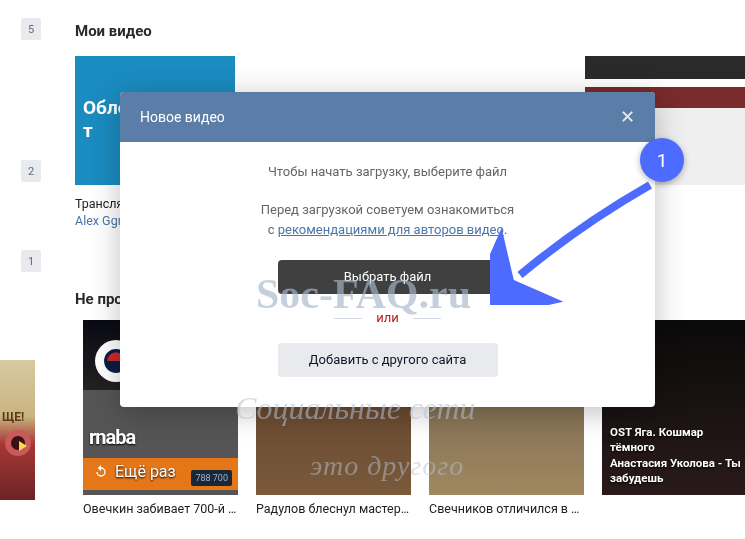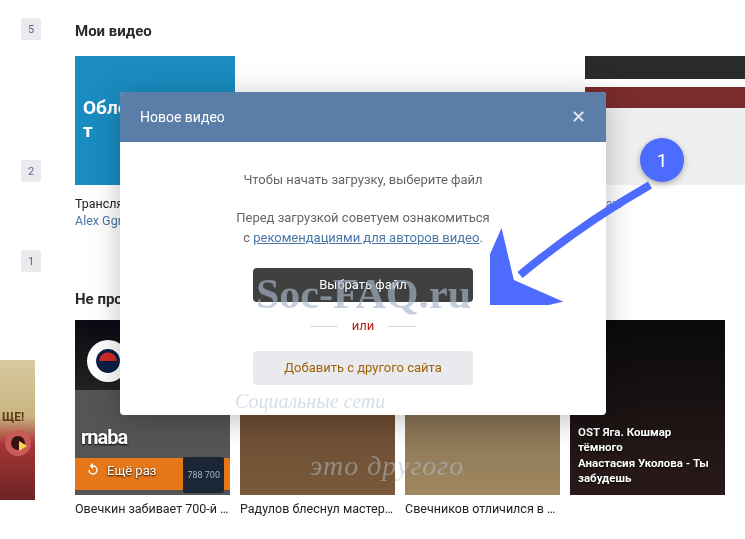--- a/index.html
+++ b/index.html
@@ -26,58 +26,58 @@
   .tile-meta { position: absolute; left: 0; top: 140px; width: 160px; font-size: 12.5px; }
   .tile-meta .t1 { color: #222; }
   .tile-meta .t2 { color: #4a76a8; margin-top: 2px; }
 
   .right-thumb { position: absolute; left: 510px; top: 0; width: 160px; height: 129px; background: linear-gradient(#2a2a2a 0 18%, #fff 18% 24%, #7a2b2b 24% 40%, #efefef 40% 100%); }
   .right-meta { position: absolute; left: 510px; top: 140px; color: #4a76a8; font-size: 12.5px; }
 
   .sec-title2 { position: absolute; top: 290px; font-size: 15px; font-weight: bold; color: #2a2a2a; }
 
   .grid { position: absolute; top: 320px; left: 0; display: flex; gap: 10px; }
-  .card { width: 155px; }
+  .card { width: 155px; margin-left: 8px; }
   .thumb { width: 155px; height: 175px; background: #555; position: relative; overflow: hidden; }
   .thumb .dark { position:absolute; inset:0 0 60% 0; background: linear-gradient(#0a0a14, #222); }
-  .thumb .replay { position:absolute; top:142px; left:10px; color:#fff; font-size:13px; display:flex; align-items:center; gap:6px; text-shadow:0 1px 2px #000; }
+  .thumb .replay { position:absolute; top:142px; left:10px; color:#fff; font-size:16px; display:flex; align-items:center; gap:6px; text-shadow:0 1px 2px #000; }
   .thumb .badge { position:absolute; top:20px; left:12px; width:42px; height:42px; border-radius:50%; background:#fff; display:flex; align-items:center; justify-content:center; }
   .thumb .badge svg { width:26px; height:26px; }
   .cap { font-size: 12.5px; color: #222; margin-top: 6px; line-height: 1.25; white-space: nowrap; overflow: hidden; text-overflow: ellipsis; }
   .sub { font-size: 12px; color: #828a99; margin-top: 2px; }
 
   .thumb2 { background: linear-gradient(#5a3a2a, #7a5a3a); }
   .thumb3 { background: linear-gradient(#6a5a4a, #a08860); }
   .thumb4 { background: linear-gradient(#0a0a0a, #2a1a1a); position:relative; }
   .thumb4 .ovl { position:absolute; inset:auto 8px 8px 8px; color:#fff; font-size:11.5px; font-weight: bold; line-height:1.35; text-shadow:0 1px 2px #000; }
 
   
-  .modal { position: absolute; left: 120px; top: 92px; width: 486px; background: #fff; box-shadow: 0 5px 30px rgba(0,0,0,.25); border-radius: 4px; z-index: 50; }
+  .modal { position: absolute; left: 120px; top: 92px; width: 535px; background: #fff; box-shadow: 0 5px 30px rgba(0,0,0,.25); border-radius: 4px; z-index: 50; }
   .mhead { background: #5a7ea8; color: #fff; height: 50px; display: flex; align-items: center; justify-content: space-between; padding: 0 20px; border-radius: 4px 4px 0 0; font-size: 14px; }
   .close { cursor: pointer; opacity: .85; font-size: 18px; line-height: 1; }
-  .mbody { padding: 28px 25px 30px; text-align: center; color: #656565; font-size: 13px; line-height: 1.55; }
+  .mbody { padding: 20px 25px 30px; text-align: center; color: #656565; font-size: 13px; line-height: 1.55; }
   .mbody a { color: #4a76a8; }
   .btn { display: inline-block; min-width: 220px; height: 34px; line-height: 34px; border-radius: 4px; background: #404040; color: #fff; font-size: 13px; cursor: pointer; }
-  .btn2 { background: #e8eaed; color: #a16207; }
+  .btn2 { background: #e8eaed; color: #0f172a; }
   .sep { display: flex; align-items: center; justify-content: center; gap: 14px; margin: 14px 0; }
   .sep::before, .sep::after { content:''; display:block; width:28px; height:1px; background:#d3d9de; }
   .sep span { color:#b91c1c; font-size:13px; }
 
   
   .circle-num { position:absolute; left:640px; top:138px; width:44px; height:44px; border-radius:50%; background:#4d6bff; color:#fff; font-size:19px; display:flex; align-items:center; justify-content:center; box-shadow:0 2px 6px rgba(0,0,0,.3); z-index:60; }
   .arrow { position:absolute; z-index:60; left:490px; top:165px; }
 
   
   .wm { position:absolute; z-index:55; left:256px; top:270px; color:#a9b8cb; font-size:42px; font-weight:bold; opacity:.65; pointer-events:none; font-family: Georgia, serif; }
-  .wm2 { position:absolute; z-index:55; left:235px; top:390px; color:#b5c3d4; font-size:20px; font-style:italic; opacity:.55; pointer-events:none; font-family: Georgia, serif; }
+  .wm2 { position:absolute; z-index:55; left:235px; top:390px; color:#b5c3d4; font-size:32px; font-style:italic; opacity:.55; pointer-events:none; font-family: Georgia, serif; }
   .wm3 { position:absolute; z-index:55; left:310px; top:450px; color:#b5c3d4; font-size:28px; font-style:italic; opacity:.5; pointer-events:none; font-family: Georgia, serif; letter-spacing:1px; }
 
   .mnaba { position:absolute; top:105px; left:6px; color:#fff; font-size:20px; font-weight:bold; text-shadow:0 1px 2px #000; letter-spacing:-1px; }
   .orange { position:absolute; top:138px; left:0; right:0; height:32px; background:#e57719; }
-  .numbox { position:absolute; right:6px; bottom:2px; background:#1b2636; color:#9cb4d0; font-size:9px; padding:13px 4px; border-radius:2px; }
+  .numbox { position:absolute; right:6px; bottom:9px; background:#1b2636; color:#9cb4d0; font-size:9px; padding:3px 4px; border-radius:2px; }
 
   .replay svg { width:16px; height:16px; fill:#fff; }
 </style>
 </head>
 <body>
 
 <div class="side-marker marker-5">5</div>
 <div class="side-marker marker-2">2</div>
 <div class="side-marker marker-1">1</div>
 

